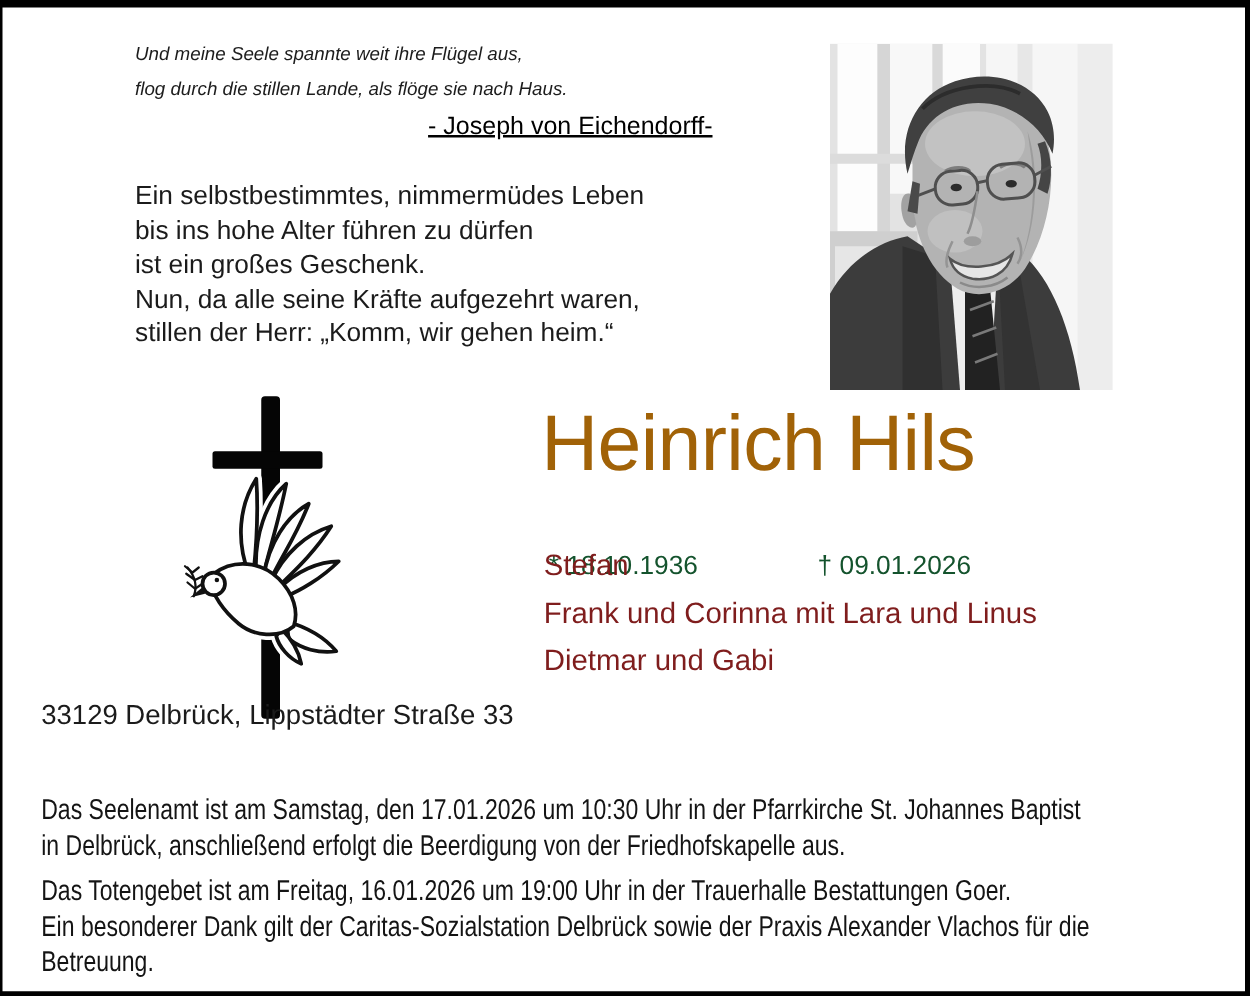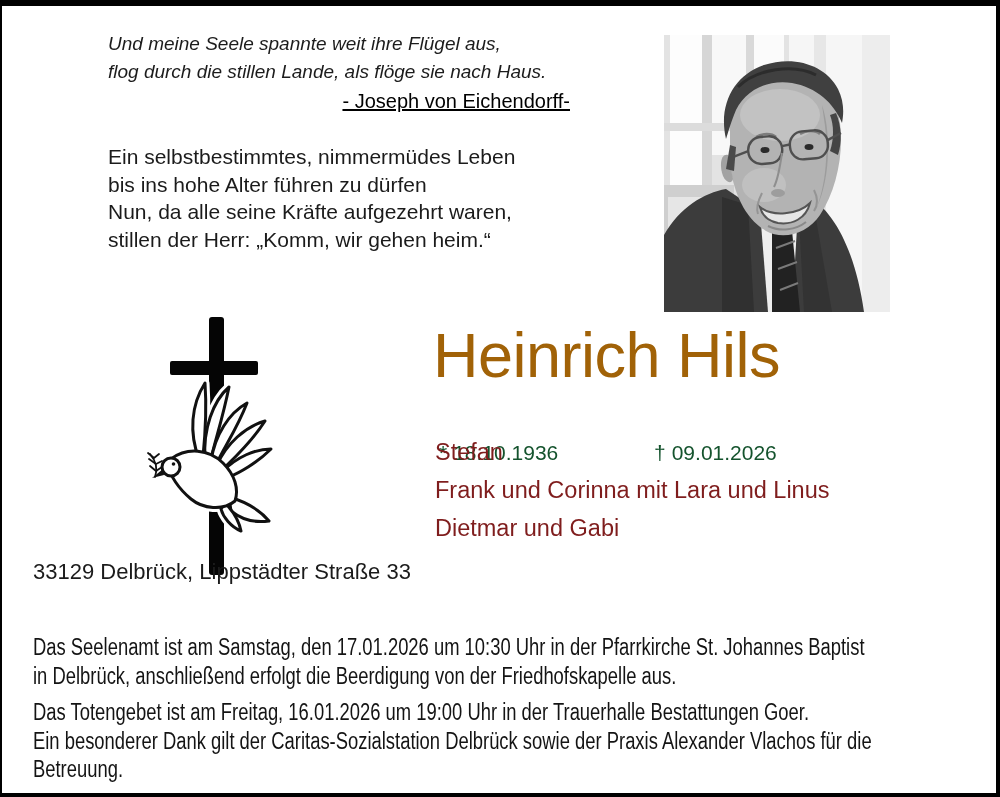--- a/index.html
+++ b/index.html
@@ -10,21 +10,21 @@
     background:#ffffff;
     border-style:solid;border-color:#000;
     border-width:6px 4px 4px 2px;
     font-family:"Liberation Sans","DejaVu Sans",sans-serif;
     color:#161616;
     overflow:hidden;
   }
   .abs{position:absolute;}
   
   .quote-block{left:106px;top:24px;width:462px;}
-  .quote-line{font-style:italic;font-size:19px;line-height:28px;white-space:nowrap;color:#1c1c1c;}
+  .quote-line{font-style:italic;font-size:15px;line-height:28px;white-space:nowrap;color:#1c1c1c;}
   .quote-attr{font-size:20px;line-height:26px;text-align:right;margin-top:2px;color:#000000;text-decoration:underline;}
   
   .life-block{left:106px;top:137px;}
   .life-line{font-size:21px;line-height:27.5px;white-space:nowrap;color:#1b1b1b;}
   
   .photo{left:662px;top:29px;width:226px;height:277px;overflow:hidden;background:#ededed;}
   .photo svg{display:block;}
   
   .illustration{left:138px;top:309px;width:150px;height:268px;}
   
@@ -116,20 +116,21 @@
       <path d="M150 155 C154 163 154 170 150 176" stroke="#949494" stroke-width="2" fill="none"></path>
 
       <path d="M96 172 C108 182 134 180 146 168 C142 184 128 190 114 188 C104 186 98 180 96 172 Z" fill="#e6e6e6" stroke="#555555" stroke-width="2"></path>
       <path d="M104 191 C116 197 132 195 142 187" stroke="#8a8a8a" stroke-width="2" fill="none"></path>
     </svg>
   </div>
 
   <div class="abs life-block">
     <div class="life-line">Ein selbstbestimmtes, nimmermüdes Leben</div>
     <div class="life-line">bis ins hohe Alter führen zu dürfen</div>
+    <div class="life-line">ist ein großes Geschenk.</div>
     <div class="life-line">Nun, da alle seine Kräfte aufgezehrt waren,</div>
     <div class="life-line">stillen der Herr: „Komm, wir gehen heim.“</div>
   </div>
 
   <div class="abs illustration">
     <svg width="150" height="268" viewBox="0 0 150 268">
       <defs>
         <g id="doveShape" stroke-linejoin="round" stroke-linecap="round">
           <path d="M52 142 C42 116 44 88 58 66 C60 94 58 120 56 140 Z"></path>
           <path d="M58 142 C56 112 66 84 82 70 C76 100 68 124 64 142 Z"></path>

